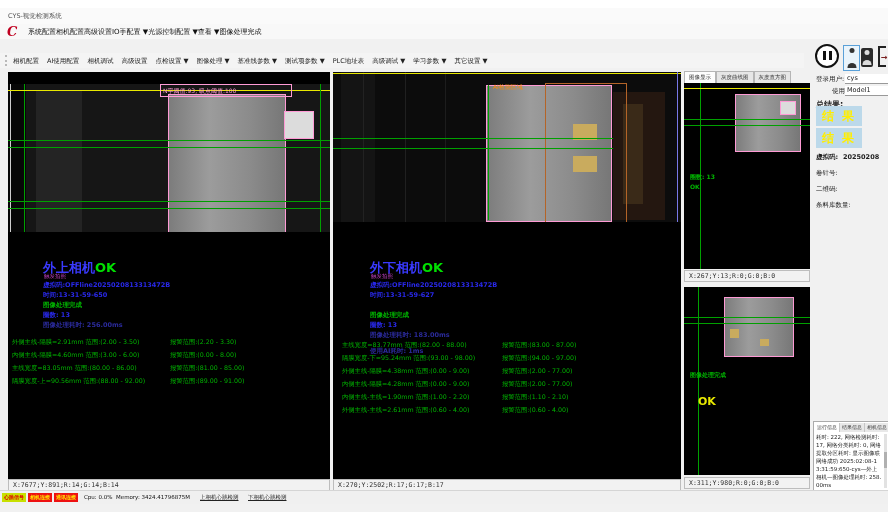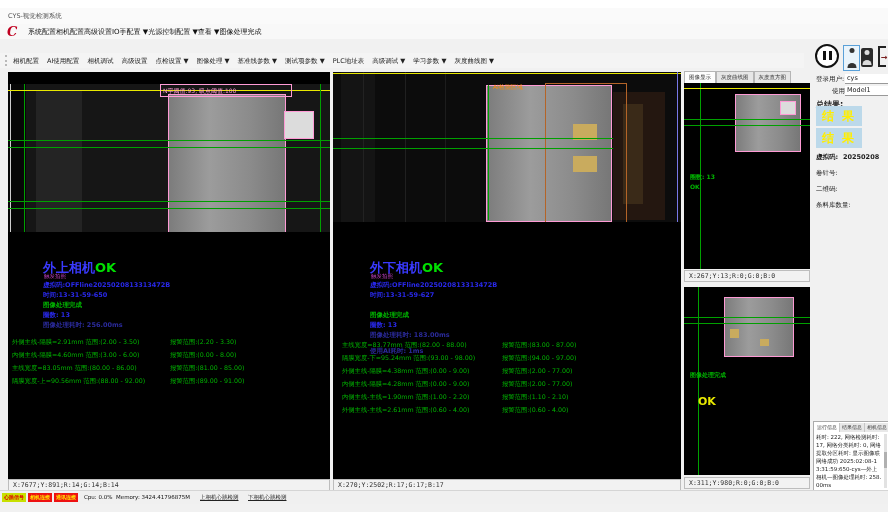--- a/index.html
+++ b/index.html
@@ -103,21 +103,21 @@
       <span>AI使用配置</span>
       <span>相机调试</span>
       <span>高级设置</span>
       <span>点检设置 ▼</span>
       <span>图像处理 ▼</span>
       <span>基准线参数 ▼</span>
       <span>测试项参数 ▼</span>
       <span>PLC地址表</span>
       <span>高级调试 ▼</span>
       <span>学习参数 ▼</span>
-      <span>灰度曲线图 ▼</span>
+      <span>其它设置 ▼</span>
     </div>
   </div>
 </div>
 
 <div class="panel" style="left:8px;top:72px;width:322px;height:407px;">
 
   <div class="photo" style="left:0;top:12px;width:322px;height:148px;background:#161616;">
     <div class="abs" style="left:0;top:0;width:18px;height:148px;background:#070707;"></div>
     <div class="abs" style="left:28px;top:6px;width:46px;height:142px;background:#242424;"></div>
     <div class="vline" style="left:2px;top:0;height:148px;background:#cfcfcf;"></div>

